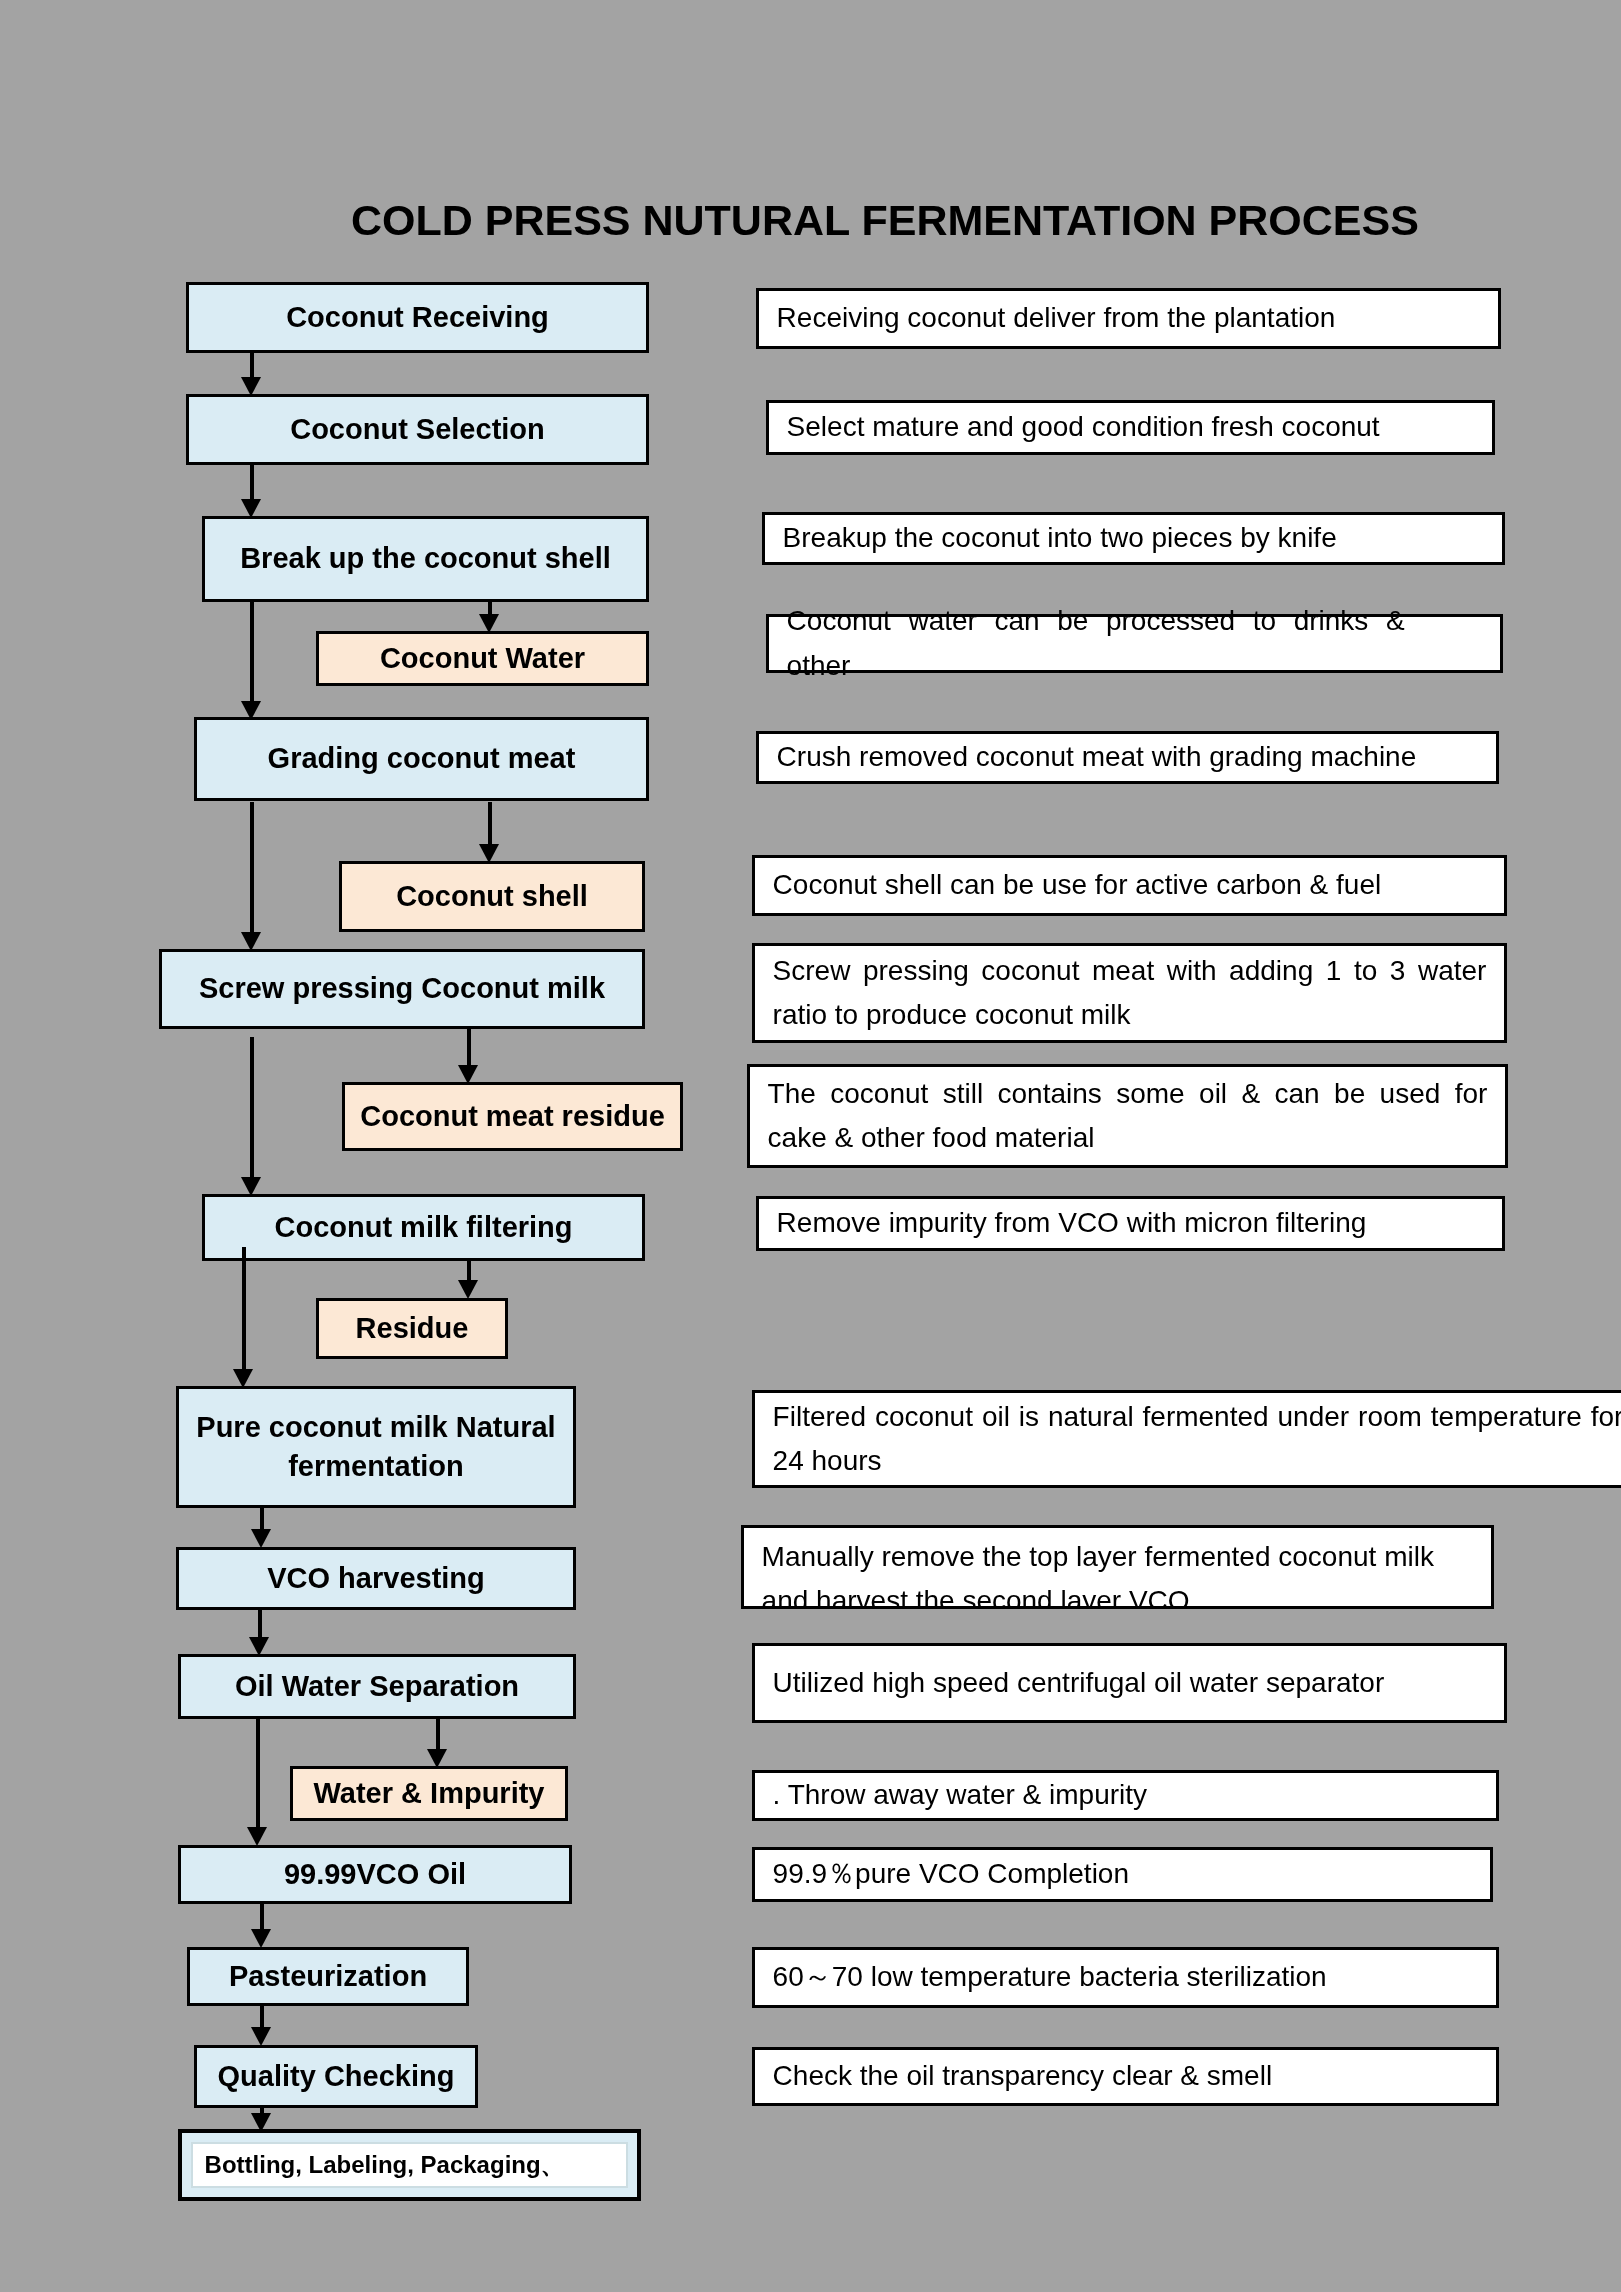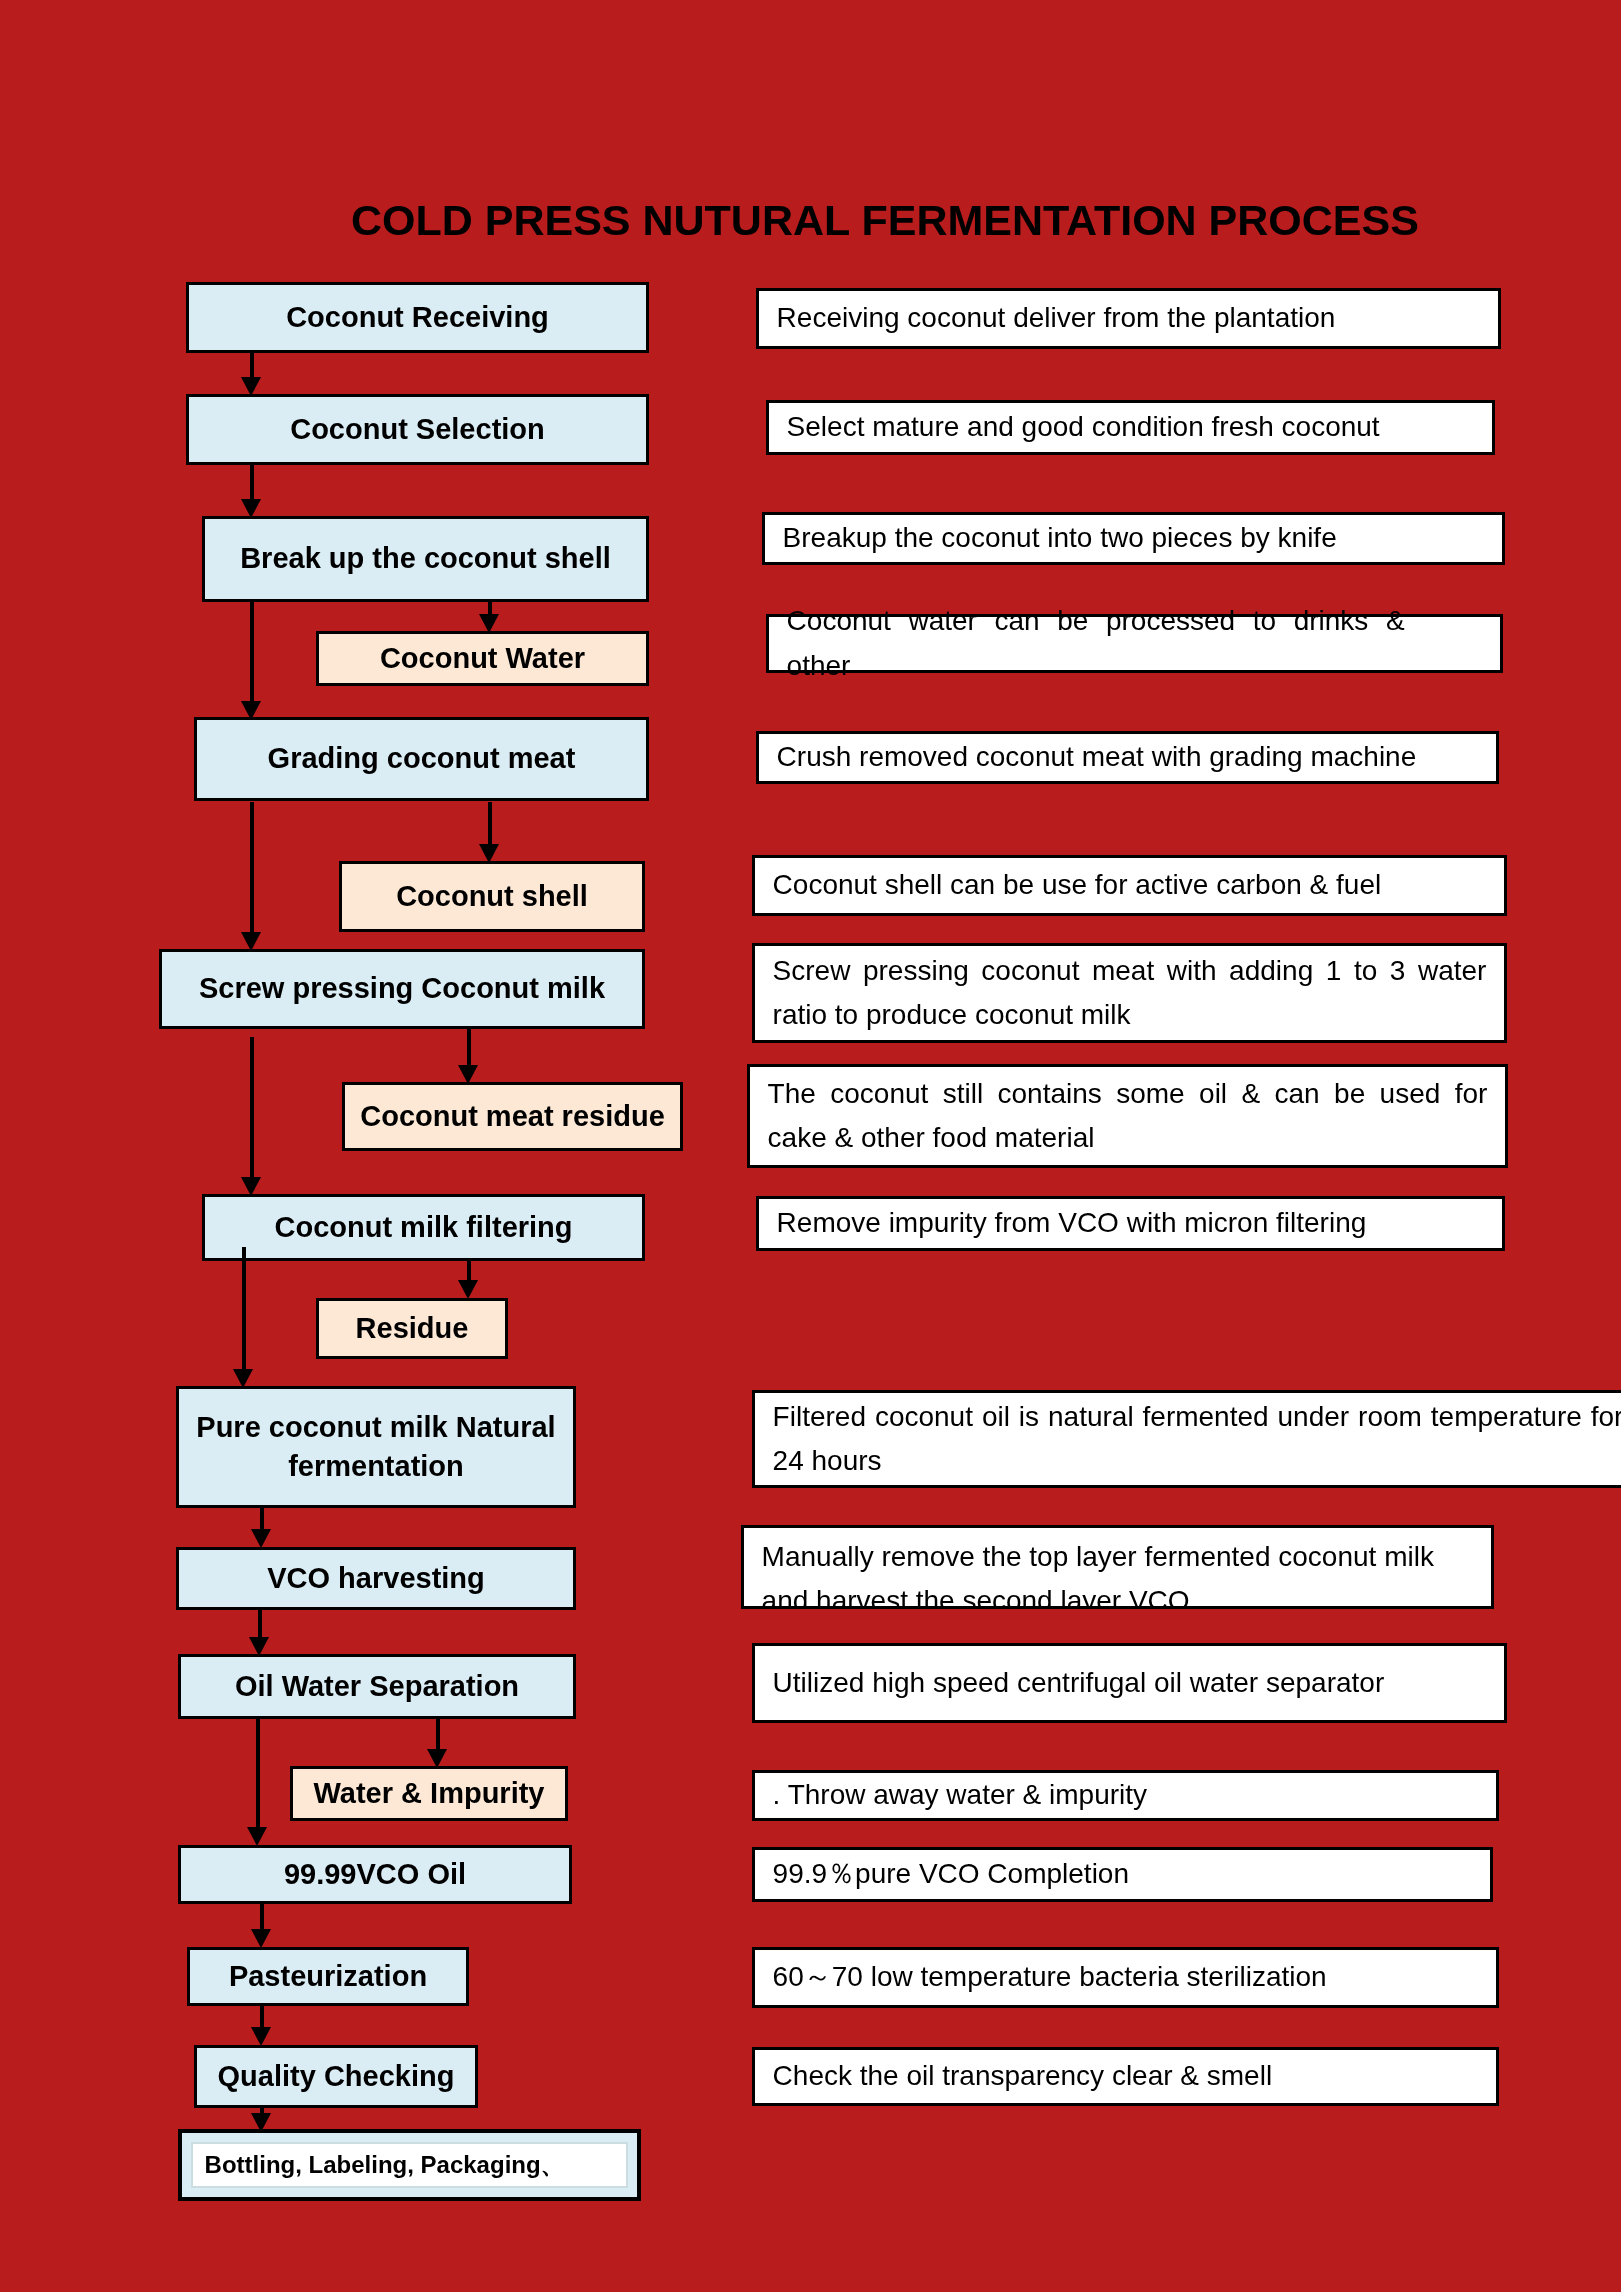--- a/index.html
+++ b/index.html
@@ -1,17 +1,17 @@
 <!DOCTYPE html>
 <html style="--process-fill: #daecf4; --byproduct-fill: #fce8d5; --desc-fill: #ffffff; --line: #000000;"><head>
 <meta charset="utf-8">
 <style>
   html,body { margin:0; padding:0; background:#ffffff; }
   .page {
-    position:relative; width:1621px; height:2293px; background:#b91c1c;
+    position:relative; width:1621px; height:2293px; background:#a3a3a3;
     font-family:"Liberation Sans", sans-serif; color:#000; overflow:hidden;
   }
   .title {
     position:absolute; text-align:center; font-weight:bold; font-size:43px;
     letter-spacing:0px; white-space:nowrap;
   }
   .fbox {
     position:absolute; box-sizing:border-box;
     background:var(--process-fill,#daecf4);
     border:3.9px solid var(--line,#000);

